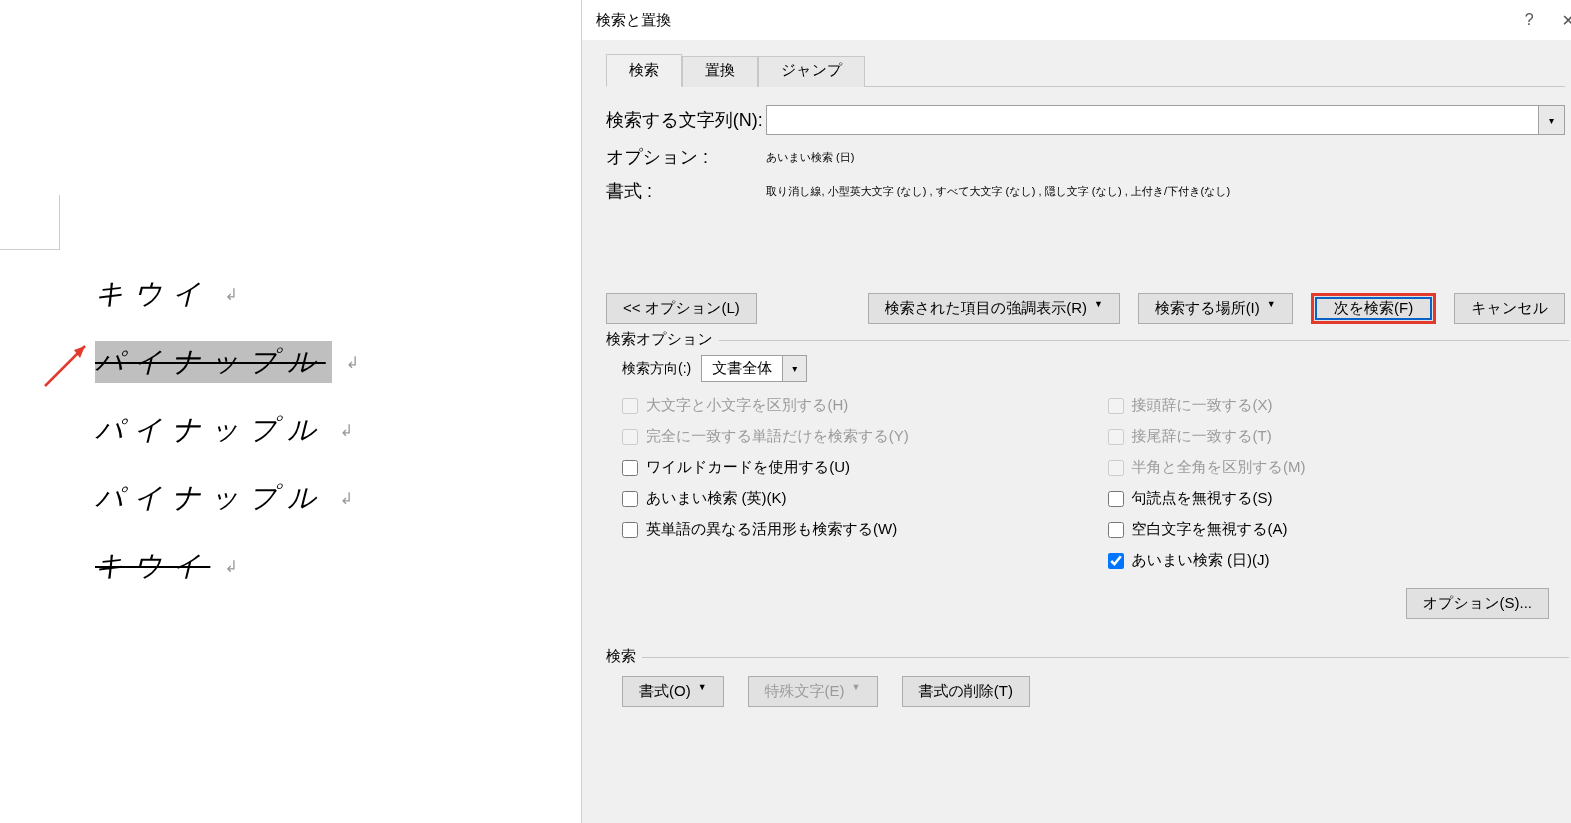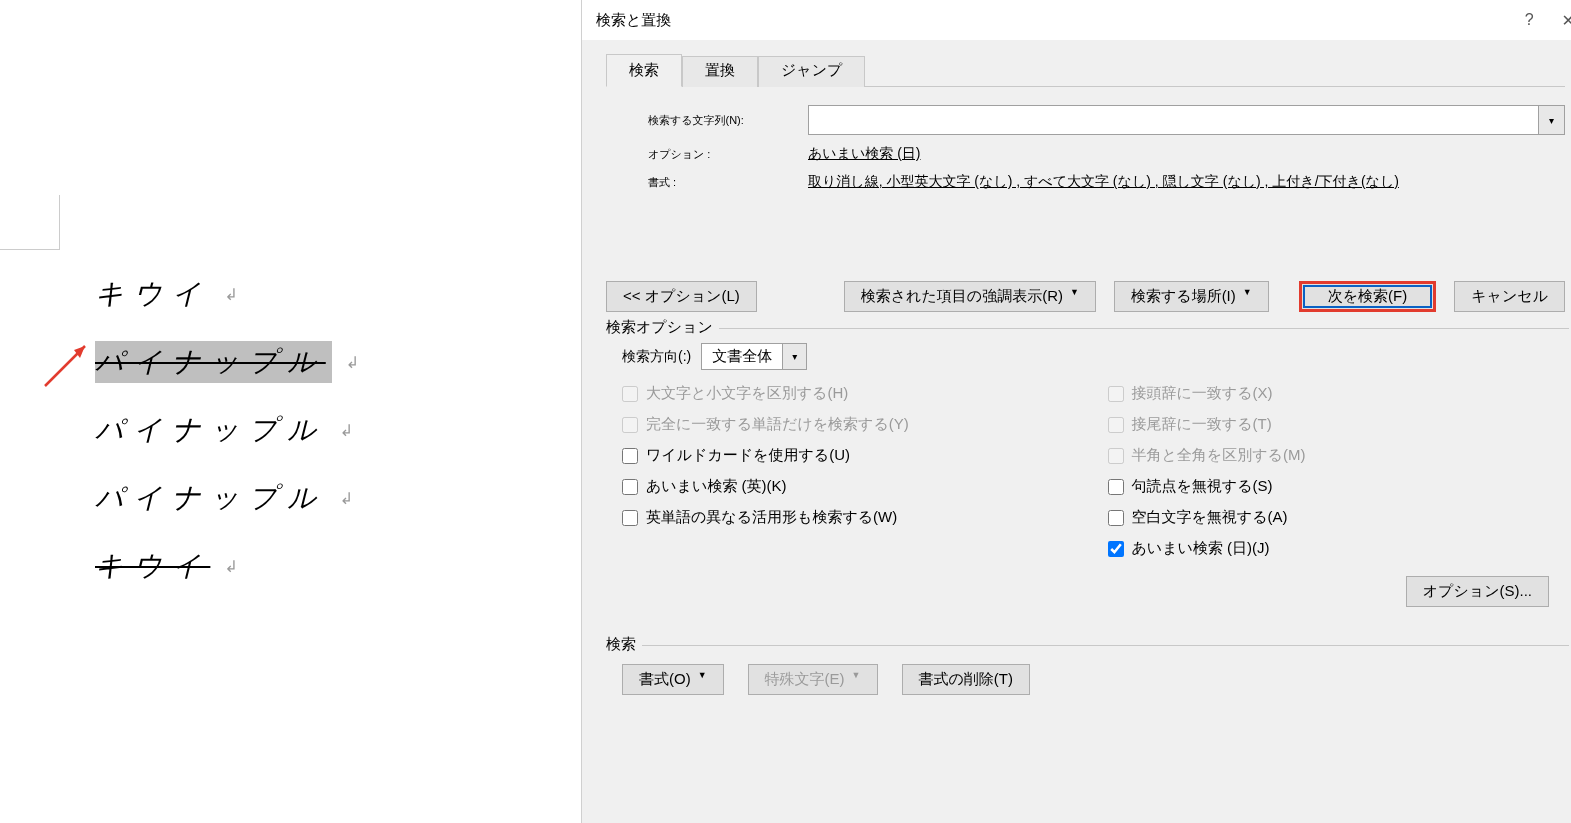--- a/index.html
+++ b/index.html
@@ -65,22 +65,22 @@
   padding: 6px 22px; border:1px solid #c8c8c8; background:#e8e8e8;
   border-bottom:none; font-size:15px; position:relative; cursor:default;
 }
 .tab.active { background:#f0f0f0; border-bottom:1px solid #f0f0f0; z-index:2;}
 .tab:not(.active){ margin-top:2px; padding-top:4px; padding-bottom:4px;}
 .tab-body {
   margin: 0 24px; border-top:1px solid #c8c8c8; margin-top:-1px;
   padding-top:18px;
 }
 .form-row { display:flex; align-items:center; margin-bottom:10px; }
-.form-label { width:160px; font-size:11px;margin-left:42px; }
-.form-value { flex:1; font-size:14px;text-decoration:underline; }
+.form-label { width:160px; font-size:18px; }
+.form-value { flex:1; font-size:11px; }
 .search-input-wrap { flex:1; display:flex; }
 .search-input {
   flex:1; height:30px; border:1px solid #a0a0a0; background:#fff;
   padding:0 6px; font-size:14px;
 }
 .search-dd {
   width:26px; height:30px; border:1px solid #a0a0a0; border-left:none;
   background:#e8e8e8; display:flex; align-items:center; justify-content:center;
   font-size:10px; cursor:default;
 }
@@ -92,22 +92,21 @@
   background:#e1e1e1; border:1px solid #adadad;
   padding: 5px 16px; font-size:15px;
   display:inline-flex; align-items:flex-start; gap:4px; cursor:default;
   white-space:nowrap;
 }
 .btn .dd-tri { font-size:9px; margin-left:3px;}
 .btn.highlight-red {
   border: 3px solid #e23b2e;
   outline: 2px solid #0a62c4;
   outline-offset: -6px;
-  padding:3px 26px;
-  margin-left:12px;
+  padding:3px 20px;
 }
 .btn.disabled { color:#9a9a9a;}
 .fieldset {
   margin: 16px 20px 0 20px;
   border-top:1px solid #c8c8c8;
   position:relative; padding:14px 16px 16px 16px;
 }
 .fieldset-legend {
   position:absolute; left:0; top:-11px; background:#f0f0f0; padding:0 6px 0 4px;
   font-size:15px;

